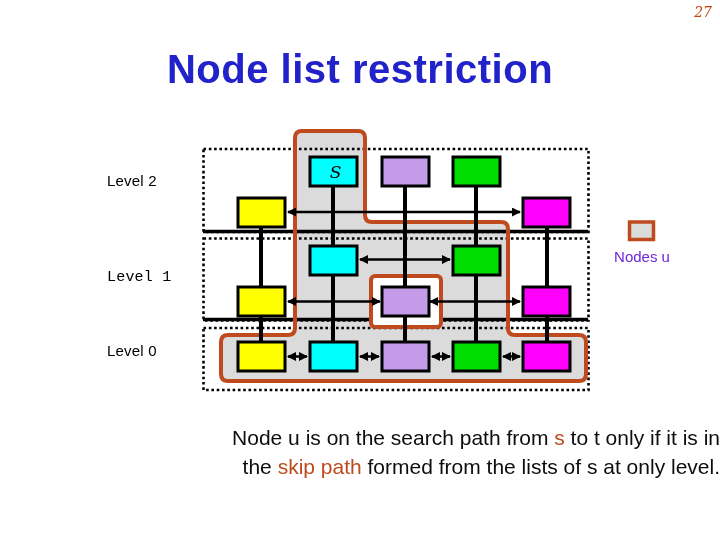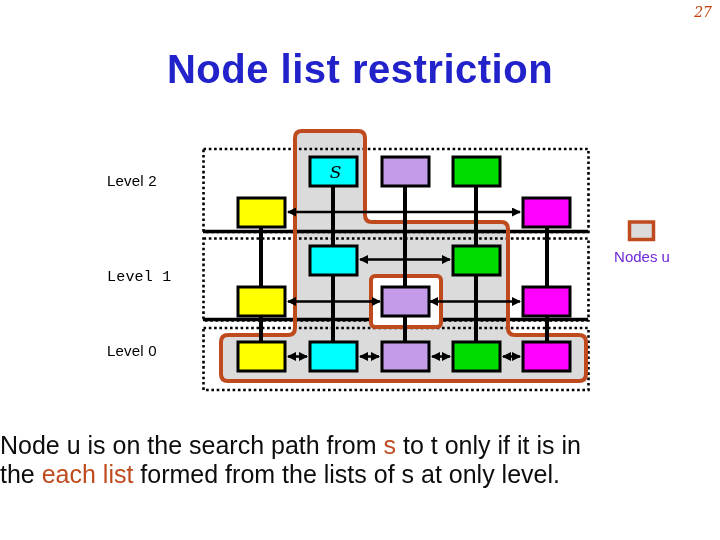--- a/index.html
+++ b/index.html
@@ -32,22 +32,22 @@
   #level-label-1{top:269px;font-family:Liberation Mono, monospace;}
   #level-label-0{top:342px;}
   #legend-label{
     left:602px;top:248px;width:80px;
     text-align:center;font-size:15px;color:#6d28d9;
   }
   #diagram-svg{left:0;top:0;}
   .s-label{font:italic 17px "DejaVu Serif", serif;fill:#000;}
   #caption{
     left:0;right:0;top:423px;
-    text-align:left;
-    font-size:25px;line-height:29px;color:#0d0d0d;margin-top:8px;
+    text-align:right;
+    font-size:21px;line-height:29px;color:#0d0d0d;
   }
   .accent{color:var(--accent);}
 </style>
 </head>
 <body style="--accent: #be4a1e; --title-color: #2222cb;">
 
 <div class="abs" id="page-number">27</div>
 
 <div class="abs" id="slide-title">Node list restriction</div>
 
@@ -121,14 +121,14 @@
       <rect x="523" y="342" width="47" height="29" fill="#ff00ff" stroke="#000" stroke-width="3"></rect>
     </g>
 
   <rect x="629.5" y="222" width="24" height="17.5" stroke-width="3.5" fill="#dbdbdb" stroke="#be4a1e"></rect>
 </svg>
 
 <div class="abs" id="legend-label">Nodes u</div>
 
 <div class="abs" id="caption">
   <div><span>Node u is on the search path from </span><span class="accent">s</span><span> to t only if it is in</span></div>
-  <div><span>the </span><span class="accent">each list</span><span> formed from the lists of s at only level.</span></div>
+  <div><span>the </span><span class="accent">skip path</span><span> formed from the lists of s at only level.</span></div>
 </div>
 
 </body></html>

